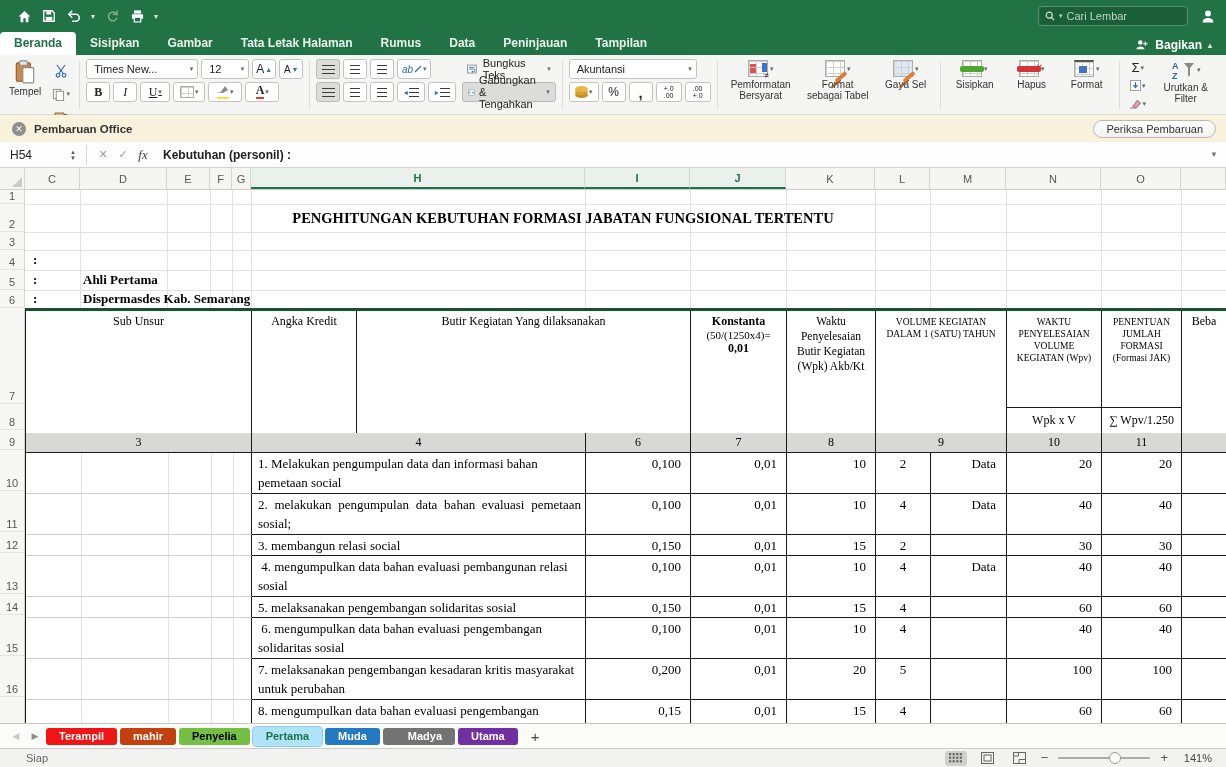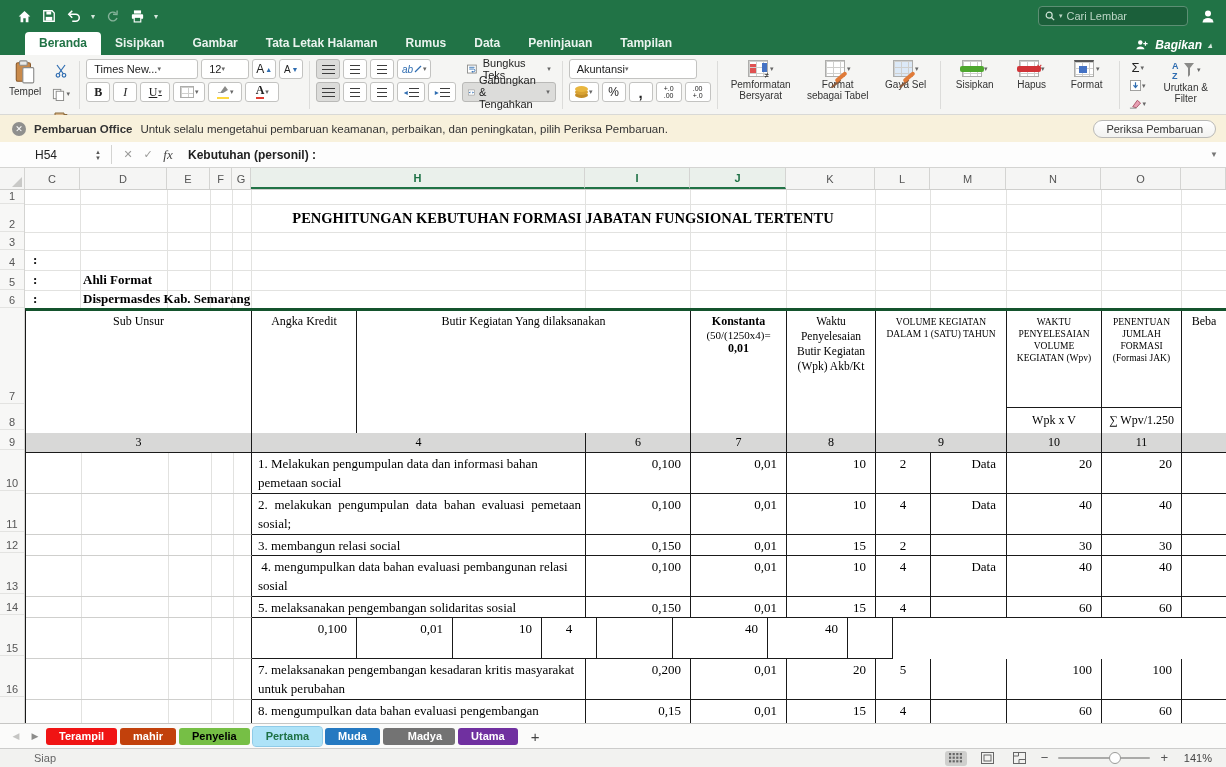--- a/index.html
+++ b/index.html
@@ -16,37 +16,37 @@
   .tb-title { position:absolute; left:0; right:0; text-align:center; font-size:12px; font-weight:bold; display:flex; justify-content:center; align-items:center; gap:6px; pointer-events:none; }
   .doc-ic { width:11px; height:13px; background:#fff; border-radius:1px; position:relative; display:inline-block; }
   .doc-ic::after { content:""; position:absolute; left:2px; top:3px; width:7px; height:7px; background:#217346; clip-path:polygon(0 0,100% 0,100% 100%,0 100%); opacity:.85; }
   .tb-right { position:absolute; right:10px; display:flex; align-items:center; gap:12px; }
   .searchbox { width:150px; height:20px; background:#1b5f3a; border:1px solid #5d8f74; border-radius:4px; display:flex; align-items:center; padding:0 6px; gap:4px; }
   .searchbox input { background:transparent; border:none; outline:none; color:#e3efe8; font-size:11px; width:100px; font-family:"Liberation Sans",sans-serif; }
   .searchbox input::placeholder { color:#bcd6c6; }
   .s-chev { color:#bcd6c6; font-size:7px; }
 
   
-  .tabrow { height:23px; background:#217346; display:flex; align-items:center; padding-left:25px; position:relative; flex:none; }
+  .tabrow { height:23px; background:#217346; display:flex; align-items:center; padding-left:0; position:relative; flex:none; }
   .mtab { color:#eaf3ee; font-size:12px; font-weight:bold; padding:4px 14px 5px; cursor:pointer; white-space:nowrap; }
   .mtab.active { background:#fff; color:#217346; border-radius:4px 4px 0 0; }
-  .share { position:absolute; right:14px; bottom:3px; display:flex; align-items:center; gap:6px; color:#fff; font-size:12px; font-weight:bold; cursor:pointer;font-style:italic; }
+  .share { position:absolute; right:14px; bottom:3px; display:flex; align-items:center; gap:6px; color:#fff; font-size:12px; font-weight:bold; cursor:pointer; }
   .share .chev { font-size:8px; color:#d7e7dd; }
 
   
   .ribbon { height:60px; background:#f5f5f3; border-bottom:1px solid #d9d9d6; display:flex; align-items:stretch; padding:4px 6px 3px; gap:6px; flex:none; }
   .rsep { width:1px; background:#dcdcda; margin:2px 0; flex:none; }
   .rgroup { display:flex; gap:5px; align-items:flex-start; flex:none; }
   .rcol { display:flex; flex-direction:column; gap:3px; }
   .rrow { display:flex; gap:3px; align-items:center; }
   .bigbtn { display:flex; flex-direction:column; align-items:center; font-size:10px; color:#333; cursor:pointer; gap:2px; padding:1px 3px; }
   .bigbtn .lbl { text-align:center; line-height:11px; white-space:pre-line; }
   .chevd { font-size:7px; color:#666; }
   .box { background:#fff; border:1px solid #c3c3c1; border-radius:3px; height:20px; display:flex; align-items:center; font-size:11px; color:#222; cursor:pointer; }
-  .selbox { padding:0 4px 0 7px; justify-content:flex-start; }
+  .selbox { padding:0 4px 0 7px; justify-content:space-between; }
   .smbtn { width:24px; height:20px; background:#fff; border:1px solid #c3c3c1; border-radius:3px; display:flex; align-items:center; justify-content:center; font-size:12px; color:#222; cursor:pointer; gap:1px; }
   .smbtn.flat { background:transparent; border-color:transparent; }
   .pressed { background:#dcdcda !important; border-color:#b9b9b7 !important; }
   .serifb { font-family:"Liberation Serif",serif; }
   .bars { width:13px; height:9px; background:repeating-linear-gradient(to bottom,#3d3d3d 0 1.4px,transparent 1.4px 4px); }
   .bars.sh { width:10px; }
   .ucl { border-bottom:2px solid #ffd83d; padding-bottom:1px; line-height:11px; }
   .ucr { border-bottom:2px solid #e03c31; padding-bottom:1px; line-height:11px; font-weight:bold; }
   .gridico { width:20px; height:17px; border:1px solid #adadab; background-color:#fff; background-image:linear-gradient(to right,#cfcfcd 1px,transparent 1px),linear-gradient(to bottom,#cfcfcd 1px,transparent 1px); background-size:7px 6px; position:relative; flex:none; }
   .gbar { position:absolute; left:-3px; right:-3px; top:5px; height:6px; border-radius:2px; }
@@ -54,21 +54,21 @@
   .brush { position:absolute; right:-4px; bottom:-3px; width:14px; height:4px; background:#e07b39; border-radius:2px; transform:rotate(-40deg); box-shadow:-8px 2px 0 -1px #8a5a3b; }
   .tinytxt { font-size:7px; line-height:7px; white-space:pre-line; text-align:center; color:#222; }
 
   
   .notif { height:27px; background:#f8f1dc; display:flex; align-items:center; padding:0 10px 0 12px; gap:8px; font-size:11.5px; color:#333; flex:none; }
   .n-close { width:14px; height:14px; border-radius:50%; background:#8f8f8d; color:#fff; font-size:9px; display:flex; align-items:center; justify-content:center; cursor:pointer; flex:none; }
   .n-title { font-weight:bold; }
   .n-btn { margin-left:auto; background:linear-gradient(#fff,#f2f2f0); border:1px solid #b9b9b7; border-radius:10px; padding:2px 12px; font-size:11px; color:#333; cursor:pointer; white-space:nowrap; }
 
   
-  .fbar { height:26px; background:#fdfdfd; border-bottom:1px solid #d4d4d2; display:flex; align-items:stretch; flex:none;padding-left:25px; }
+  .fbar { height:26px; background:#fdfdfd; border-bottom:1px solid #d4d4d2; display:flex; align-items:stretch; flex:none; }
   .namebox { width:66px; display:flex; align-items:center; padding-left:10px; font-size:12px; color:#222; }
   .spinner { width:14px; display:flex; flex-direction:column; align-items:center; justify-content:center; color:#555; font-size:6px; line-height:6px; cursor:pointer; }
   .fdiv { width:1px; background:#d4d4d2; margin:3px 6px; }
   .fico { width:20px; display:flex; align-items:center; justify-content:center; font-size:11px; color:#9a9a98; cursor:pointer; }
   .fx { font-family:"Liberation Serif",serif; font-style:italic; font-size:13px; color:#444; }
   .fcontent { flex:1; display:flex; align-items:center; padding-left:10px; font-size:12px; font-weight:bold; color:#222; }
   .fexp { width:24px; display:flex; align-items:center; justify-content:center; color:#777; font-size:8px; cursor:pointer; }
 
   
   .chead { height:22px; display:flex; background:#f5f5f4; border-bottom:1px solid #cfcfcd; flex:none; }
@@ -119,21 +119,21 @@
   
   .stabs { height:25px; background:#fbfbfa; border-top:1px solid #c6c6c4; display:flex; align-items:center; padding-left:8px; gap:3px; flex:none; }
   .nav { font-size:9px; color:#8c8c8a; width:16px; text-align:center; cursor:pointer; }
   .nav.off { color:#c5c5c3; }
   .stab { height:17px; border-radius:3px; padding:0 13px; display:flex; align-items:center; font-size:11px; font-weight:bold; cursor:pointer; white-space:nowrap; }
   .stab.active { outline:1px solid #8fcbe8; height:19px; }
   .addtab { font-size:15px; color:#444; padding:0 10px; cursor:pointer; }
 
   
   .sbar { height:19px; background:#f2f2f0; border-top:1px solid #cccccb; display:flex; align-items:center; font-size:11px; color:#666; flex:none; position:relative; }
-  .sbar .ready { padding-left:34px; }
+  .sbar .ready { padding-left:26px; }
   .sbar-right { position:absolute; right:14px; display:flex; align-items:center; gap:10px; }
   .view-ic { width:22px; height:15px; border-radius:3px; display:flex; align-items:center; justify-content:center; cursor:pointer; }
   .view-ic.active { background:#cfcfcd; }
   .zoomtrack { width:92px; height:2px; background:#aaaaa8; border-radius:1px; position:relative; cursor:pointer; }
   .zoomthumb { position:absolute; top:-5px; left:55%; width:12px; height:12px; border-radius:50%; background:#fefefe; border:1px solid #9a9a98; }
   .zsign { font-size:13px; color:#555; cursor:pointer; line-height:10px; }
   .zpct { width:34px; text-align:right; color:#444; }
 </style>
 </head>
 <body>
@@ -488,21 +488,20 @@
       <div class="bigbtn" style="width:66px">
         
         
       </div>
     </div>
   </div>
 
   <div class="notif">
     <span class="n-close">✕</span>
     <span class="n-title">Pembaruan Office</span>
-    <span>Untuk selalu mengetahui pembaruan keamanan, perbaikan, dan peningkatan, pilih Periksa Pembaruan.</span>
     <button class="n-btn">Periksa Pembaruan</button>
   </div>
 
   <div class="fbar">
     <div class="namebox">H54</div>
     <div class="spinner">
         <span>▲</span>
         <span>▼</span>
       </div>
     <div class="fdiv"></div>
@@ -571,21 +570,21 @@
         <div class="hline" style="top:42px"></div>
         <div class="hline" style="top:60px"></div>
         <div class="hline" style="top:80px"></div>
         <div class="hline" style="top:100px"></div>
         <div class="sheet-title">PENGHITUNGAN KEBUTUHAN FORMASI JABATAN FUNGSIONAL TERTENTU</div>
         <div class="lblrow" style="top:60px">
             <span class="colon">:</span>
           </div>
         <div class="lblrow" style="top:80px">
             <span class="colon">:</span>
-            <span class="txt">Ahli Format</span>
+            <span class="txt">Ahli Pertama</span>
           </div>
         <div class="lblrow" style="top:100px;height:18px">
             <span class="colon">:</span>
             <span class="txt">Dispermasdes Kab. Semarang</span>
           </div>
       </div>
 
       <div class="tbl">
         <div class="thead">
           <div class="th wSub">Sub Unsur</div>
@@ -676,20 +675,21 @@
           <div class="td wJ num">0,01</div>
           <div class="td wK num">15</div>
           <div class="td wL ctr">4</div>
           <div class="td wM rnum"></div>
           <div class="td wN num">60</div>
           <div class="td wO num">60</div>
           <div class="td wP"></div>
         </div>
         <div class="drow" style="height:41px">
           <div class="td wSub sub"></div>
+          <div class="td wH keg"> 6. mengumpulkan data bahan evaluasi pengembangan solidaritas sosial</div>
           <div class="td wI num">0,100</div>
           <div class="td wJ num">0,01</div>
           <div class="td wK num">10</div>
           <div class="td wL ctr">4</div>
           <div class="td wM rnum"></div>
           <div class="td wN num">40</div>
           <div class="td wO num">40</div>
           <div class="td wP"></div>
         </div>
         <div class="drow" style="height:41px">

